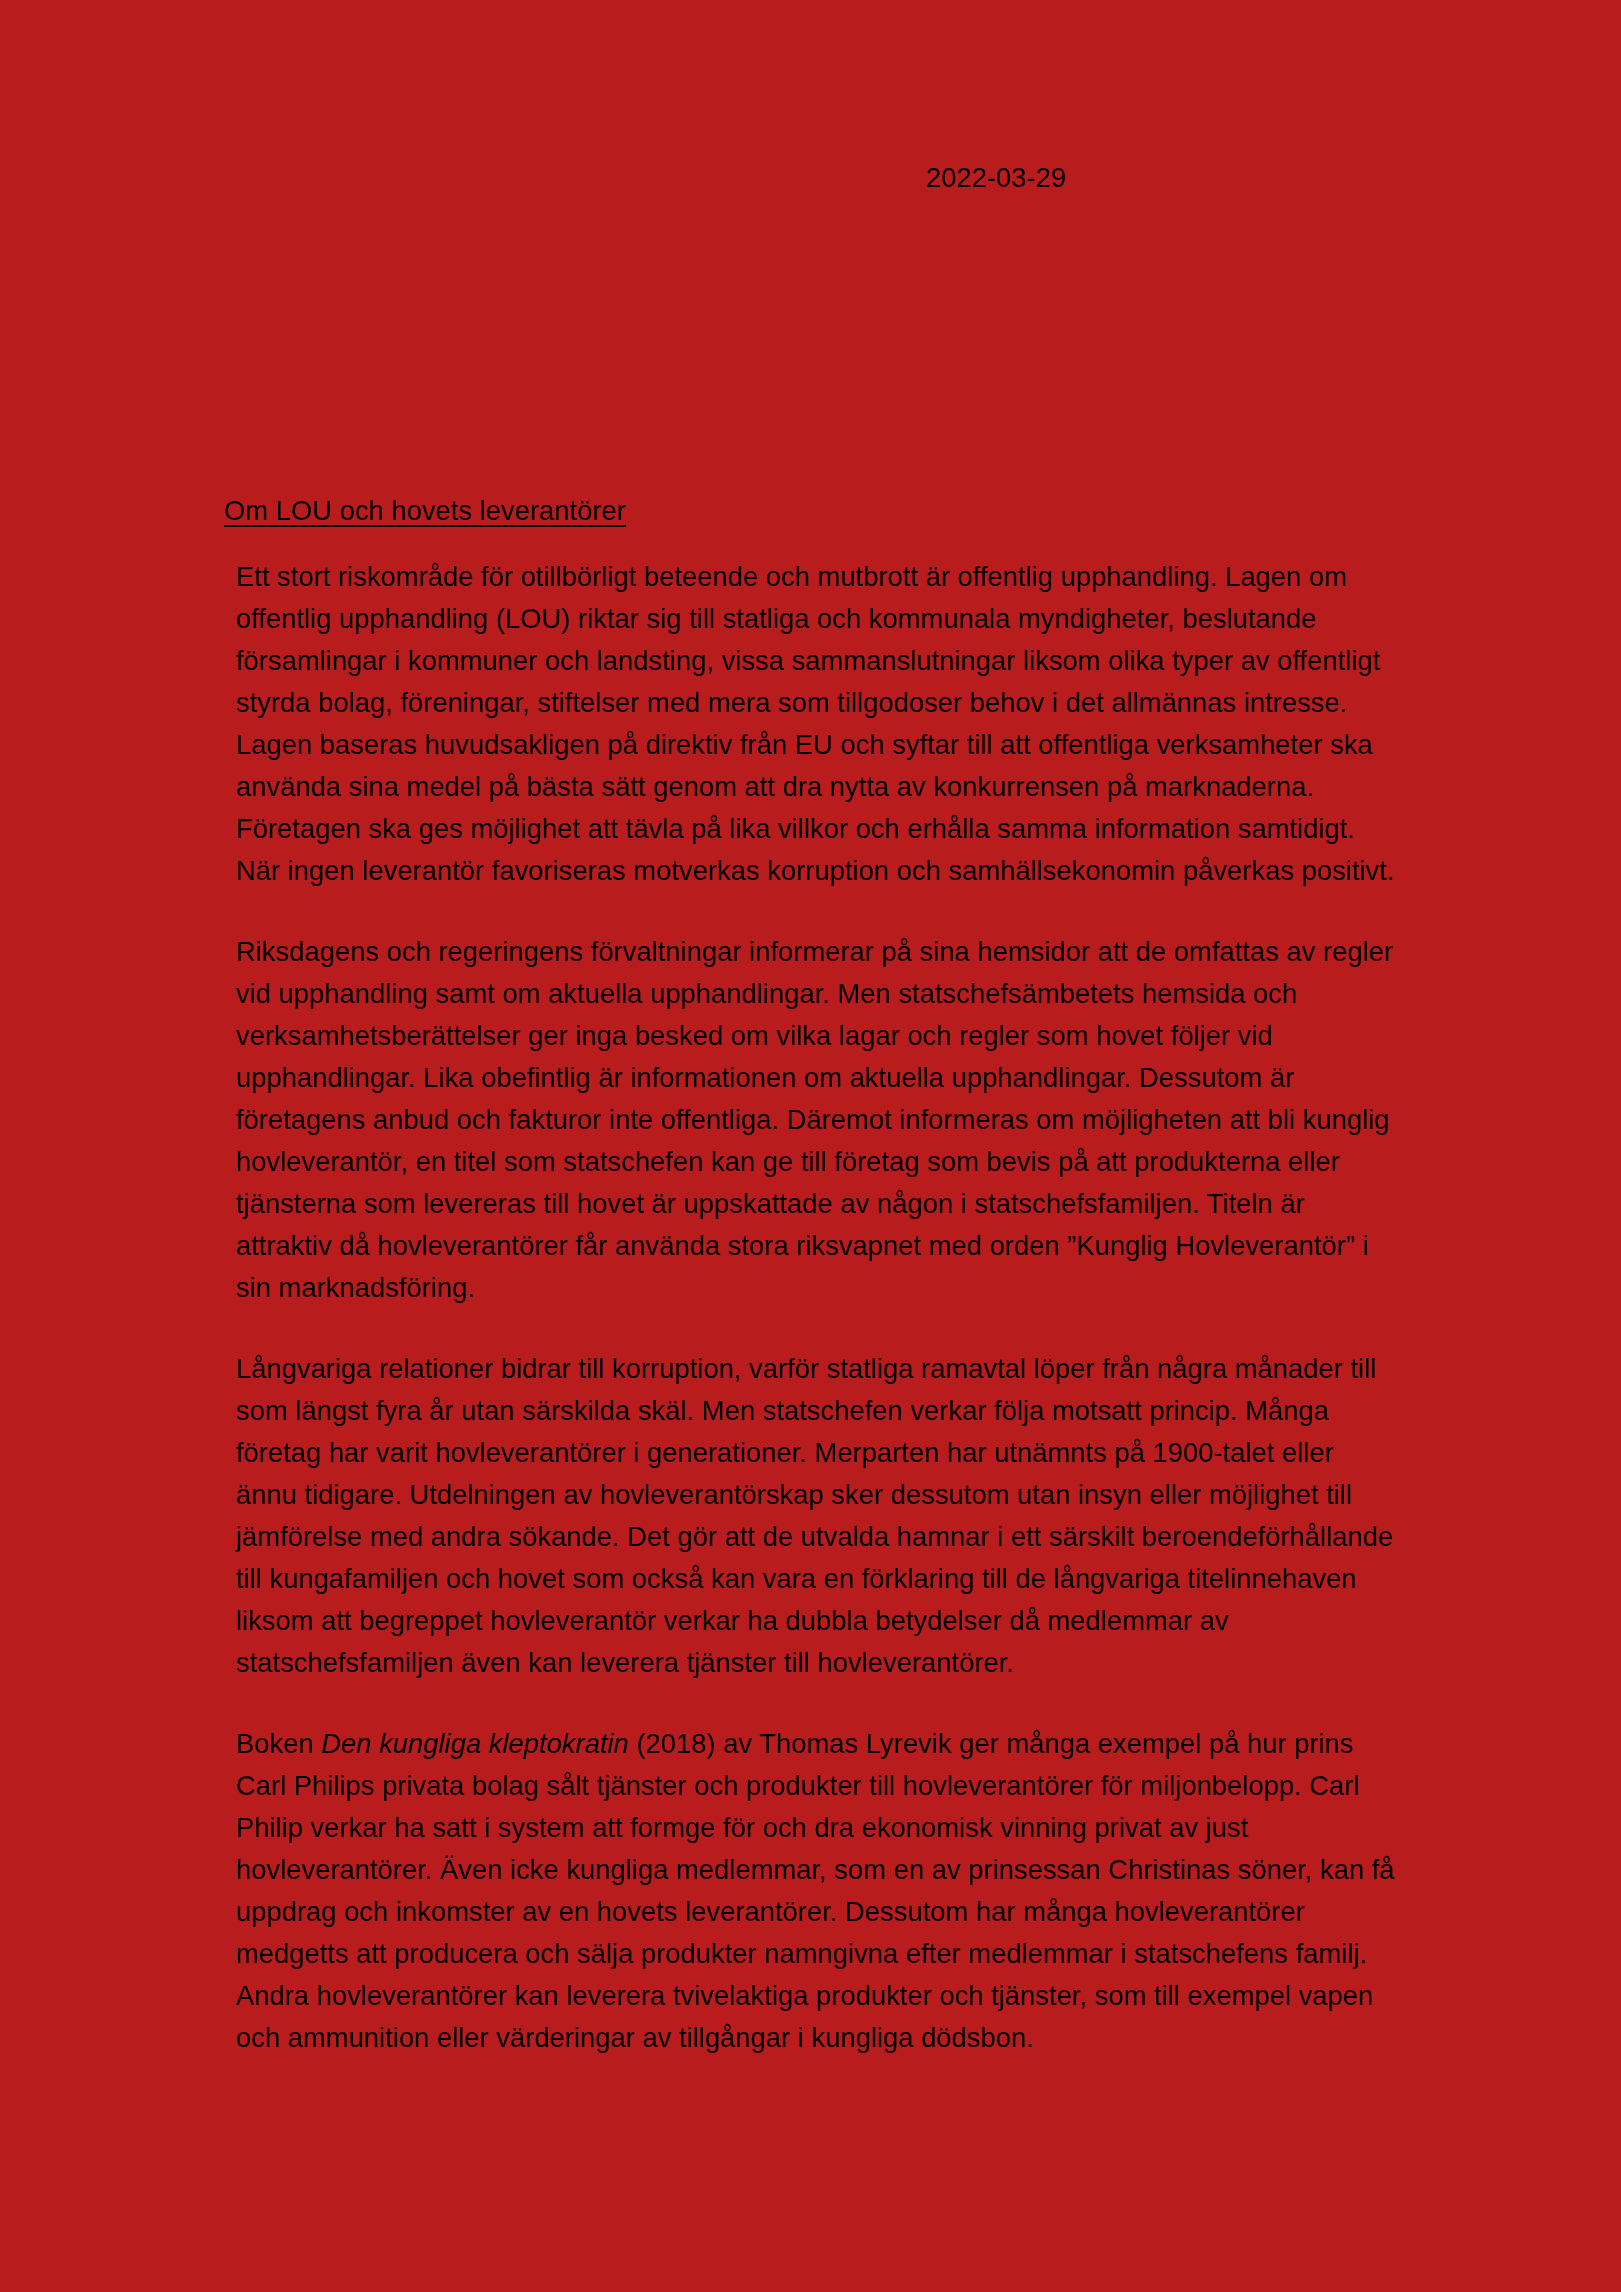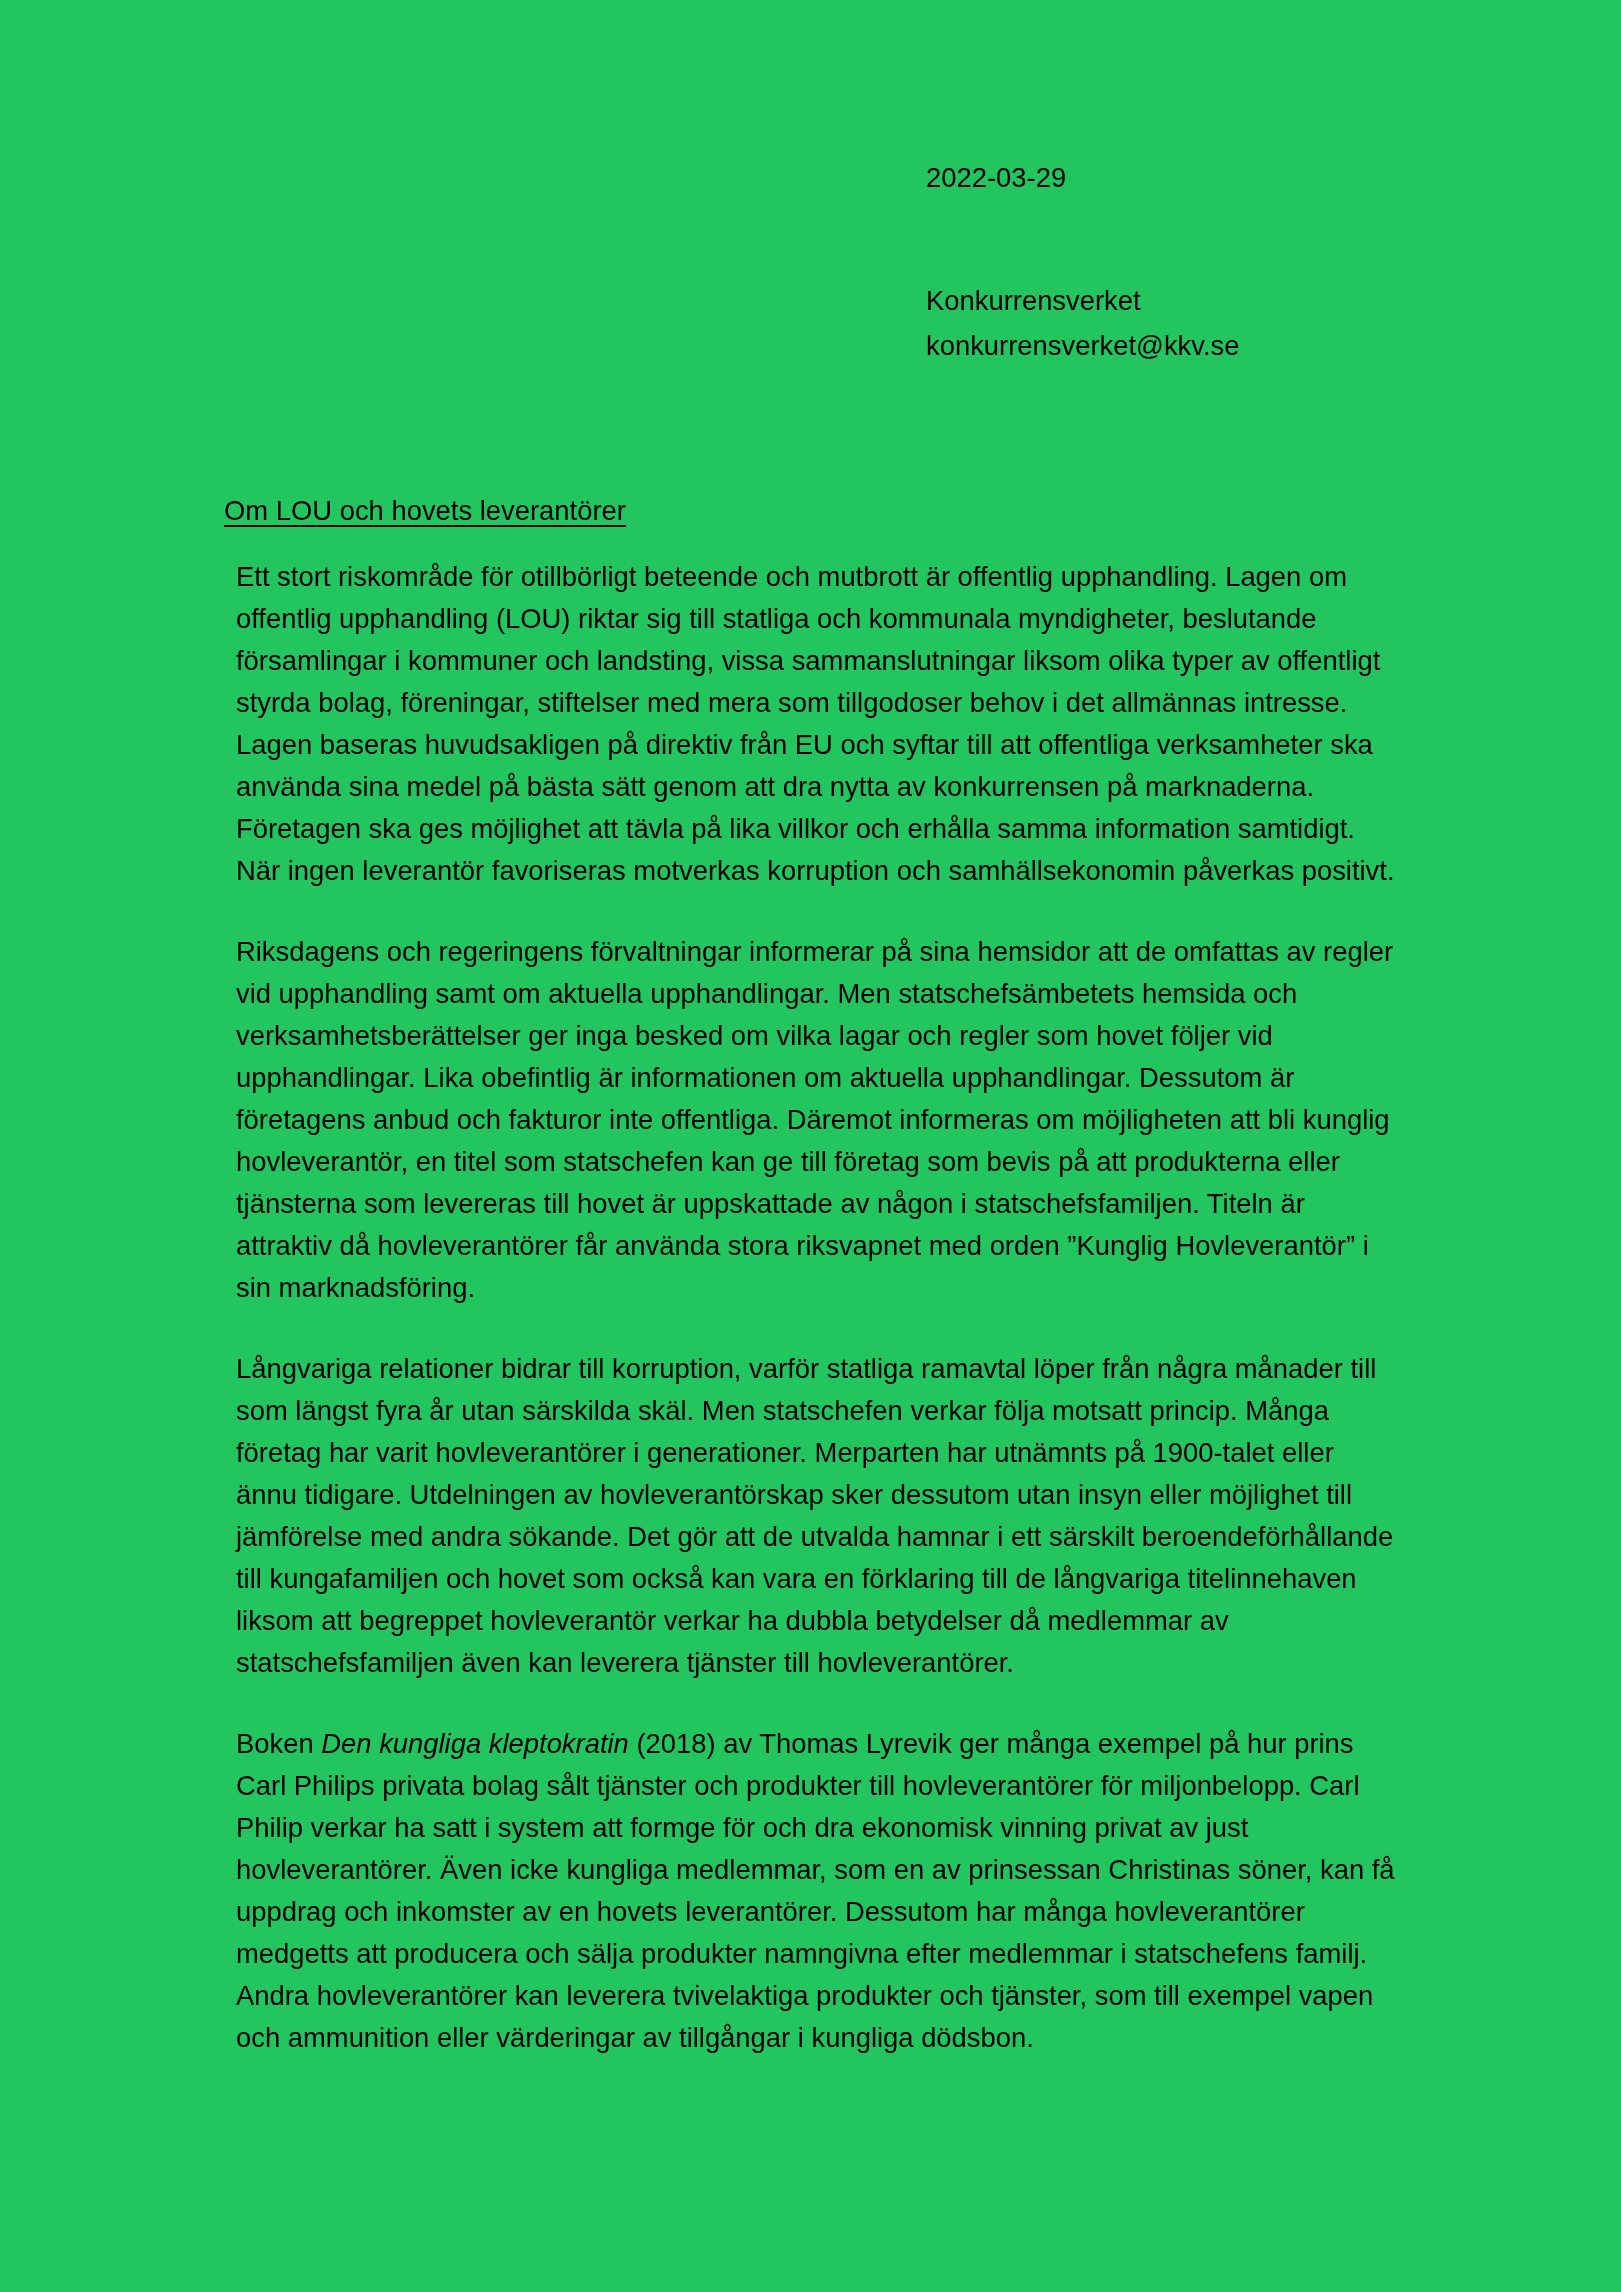--- a/index.html
+++ b/index.html
@@ -4,21 +4,21 @@
 <style>
   html, body {
     margin: 0;
     padding: 0;
     background: #ffffff;
   }
   .page {
     position: relative;
     width: 1621px;
     height: 2293px;
-    background: #22c55e;
+    background: #b91c1c;
     color: #000000;
     font-family: "Liberation Sans", sans-serif;
     font-size: 27.4px;
     overflow: hidden;
   }
   .date-block {
     position: absolute;
     left: 926px;
     top: 157px;
     line-height: 42px;
@@ -57,24 +57,20 @@
     font-weight: normal;
   }
 </style>
 </head>
 <body>
 
 <div class="page">
 
   <div class="date-block">2022-03-29</div>
 
-  <div class="recipient-block">
-    <div>Konkurrensverket</div>
-    <div>konkurrensverket@kkv.se</div>
-  </div>
 
   <div class="body-block">
 
     <h1 class="doc-heading">Om LOU och hovets leverantörer</h1>
 
     <p>Ett stort riskområde för otillbörligt beteende och mutbrott är offentlig upphandling. Lagen om offentlig upphandling (LOU) riktar sig till statliga och kommunala myndigheter, beslutande församlingar i kommuner och landsting, vissa sammanslutningar liksom olika typer av offentligt styrda bolag, föreningar, stiftelser med mera som tillgodoser behov i det allmännas intresse. Lagen baseras huvudsakligen på direktiv från EU och syftar till att offentliga verksamheter ska använda sina medel på bästa sätt genom att dra nytta av konkurrensen på marknaderna. Företagen ska ges möjlighet att tävla på lika villkor och erhålla samma information samtidigt. När ingen leverantör favoriseras motverkas korruption och samhällsekonomin påverkas positivt.</p>
 
     <p>Riksdagens och regeringens förvaltningar informerar på sina hemsidor att de omfattas av regler vid upphandling samt om aktuella upphandlingar. Men statschefsämbetets hemsida och verksamhetsberättelser ger inga besked om vilka lagar och regler som hovet följer vid upphandlingar. Lika obefintlig är informationen om aktuella upphandlingar. Dessutom är företagens anbud och fakturor inte offentliga. Däremot informeras om möjligheten att bli kunglig hovleverantör, en titel som statschefen kan ge till företag som bevis på att produkterna eller tjänsterna som levereras till hovet är uppskattade av någon i statschefsfamiljen. Titeln är attraktiv då hovleverantörer får använda stora riksvapnet med orden ”Kunglig Hovleverantör” i sin marknadsföring.</p>
 
     <p>Långvariga relationer bidrar till korruption, varför statliga ramavtal löper från några månader till som längst fyra år utan särskilda skäl. Men statschefen verkar följa motsatt princip. Många företag har varit hovleverantörer i generationer. Merparten har utnämnts på 1900-talet eller ännu tidigare. Utdelningen av hovleverantörskap sker dessutom utan insyn eller möjlighet till jämförelse med andra sökande. Det gör att de utvalda hamnar i ett särskilt beroendeförhållande till kungafamiljen och hovet som också kan vara en förklaring till de långvariga titelinnehaven liksom att begreppet hovleverantör verkar ha dubbla betydelser då medlemmar av statschefsfamiljen även kan leverera tjänster till hovleverantörer.</p>

